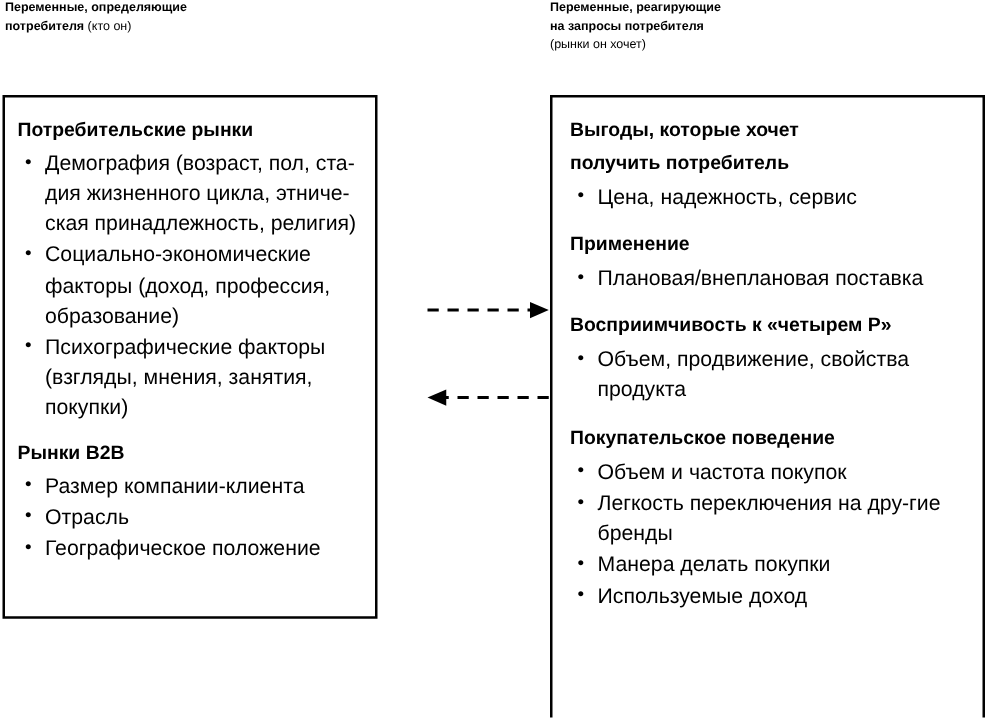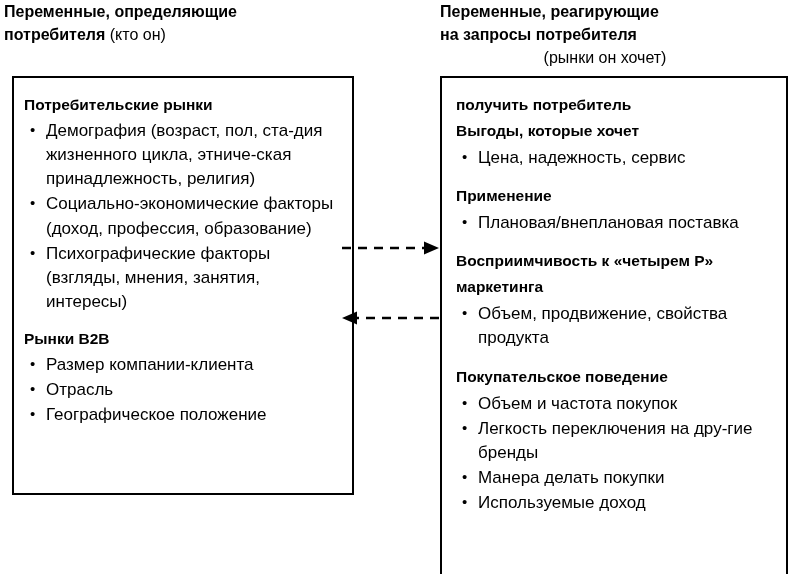--- a/index.html
+++ b/index.html
@@ -18,27 +18,26 @@
 
   .diagram {
     position: relative;
     width: 790px;
     height: 574px;
   }
 
   
   .heading {
     position: absolute;
-    font-size: 16px;
+    font-size: 10px;
     line-height: 1.45;
     font-weight: bold;
   }
   .heading .normal {
     font-weight: normal;
-    text-align: center;
   }
   #heading-left {
     left: 4px;
     top: 0px;
     width: 330px;
   }
   #heading-right {
     left: 440px;
     top: 0px;
     width: 330px;
@@ -48,23 +47,23 @@
   }
 
   
   .box {
     position: absolute;
     border: 2px solid #000000;
     box-sizing: border-box;
     background: #ffffff;
   }
   #box-left {
-    left: 12px;
+    left: 2px;
     top: 76px;
-    width: 342px;
+    width: 300px;
     height: 419px;
   }
   #box-right {
     left: 440px;
     top: 76px;
     width: 348px;
     height: 498px;
     border-bottom: none;
   }
 
@@ -141,57 +140,56 @@
   </div>
 
   <div class="box" id="box-left">
     <div class="box-inner">
 
       <div class="group">
         <div class="group-title">Потребительские рынки</div>
         <ul class="bullets">
           <li>Демография (возраст, пол, ста-дия жизненного цикла, этниче-ская принадлежность, религия)</li>
           <li>Социально-экономические факторы (доход, профессия, образование)</li>
-          <li>Психографические факторы (взгляды, мнения, занятия, интересы)</li>
+          <li>Психографические факторы (взгляды, мнения, занятия, покупки)</li>
         </ul>
       </div>
 
       <div class="group">
         <div class="group-title">Рынки B2B</div>
         <ul class="bullets">
           <li>Размер компании-клиента</li>
           <li>Отрасль</li>
           <li>Географическое положение</li>
         </ul>
       </div>
 
     </div>
   </div>
 
   <div class="box" id="box-right">
     <div class="box-inner">
 
       <div class="group">
+        <div class="group-title">Выгоды, которые хочет</div>
         <div class="group-title">получить потребитель</div>
-        <div class="group-title">Выгоды, которые хочет</div>
         <ul class="bullets">
           <li>Цена, надежность, сервис</li>
         </ul>
       </div>
 
       <div class="group">
         <div class="group-title">Применение</div>
         <ul class="bullets">
           <li>Плановая/внеплановая поставка</li>
         </ul>
       </div>
 
       <div class="group">
         <div class="group-title">Восприимчивость к «четырем P»</div>
-        <div class="group-title">маркетинга</div>
         <ul class="bullets">
           <li>Объем, продвижение, свойства продукта</li>
         </ul>
       </div>
 
       <div class="group">
         <div class="group-title">Покупательское поведение</div>
         <ul class="bullets">
           <li>Объем и частота покупок</li>
           <li>Легкость переключения на дру-гие бренды</li>

